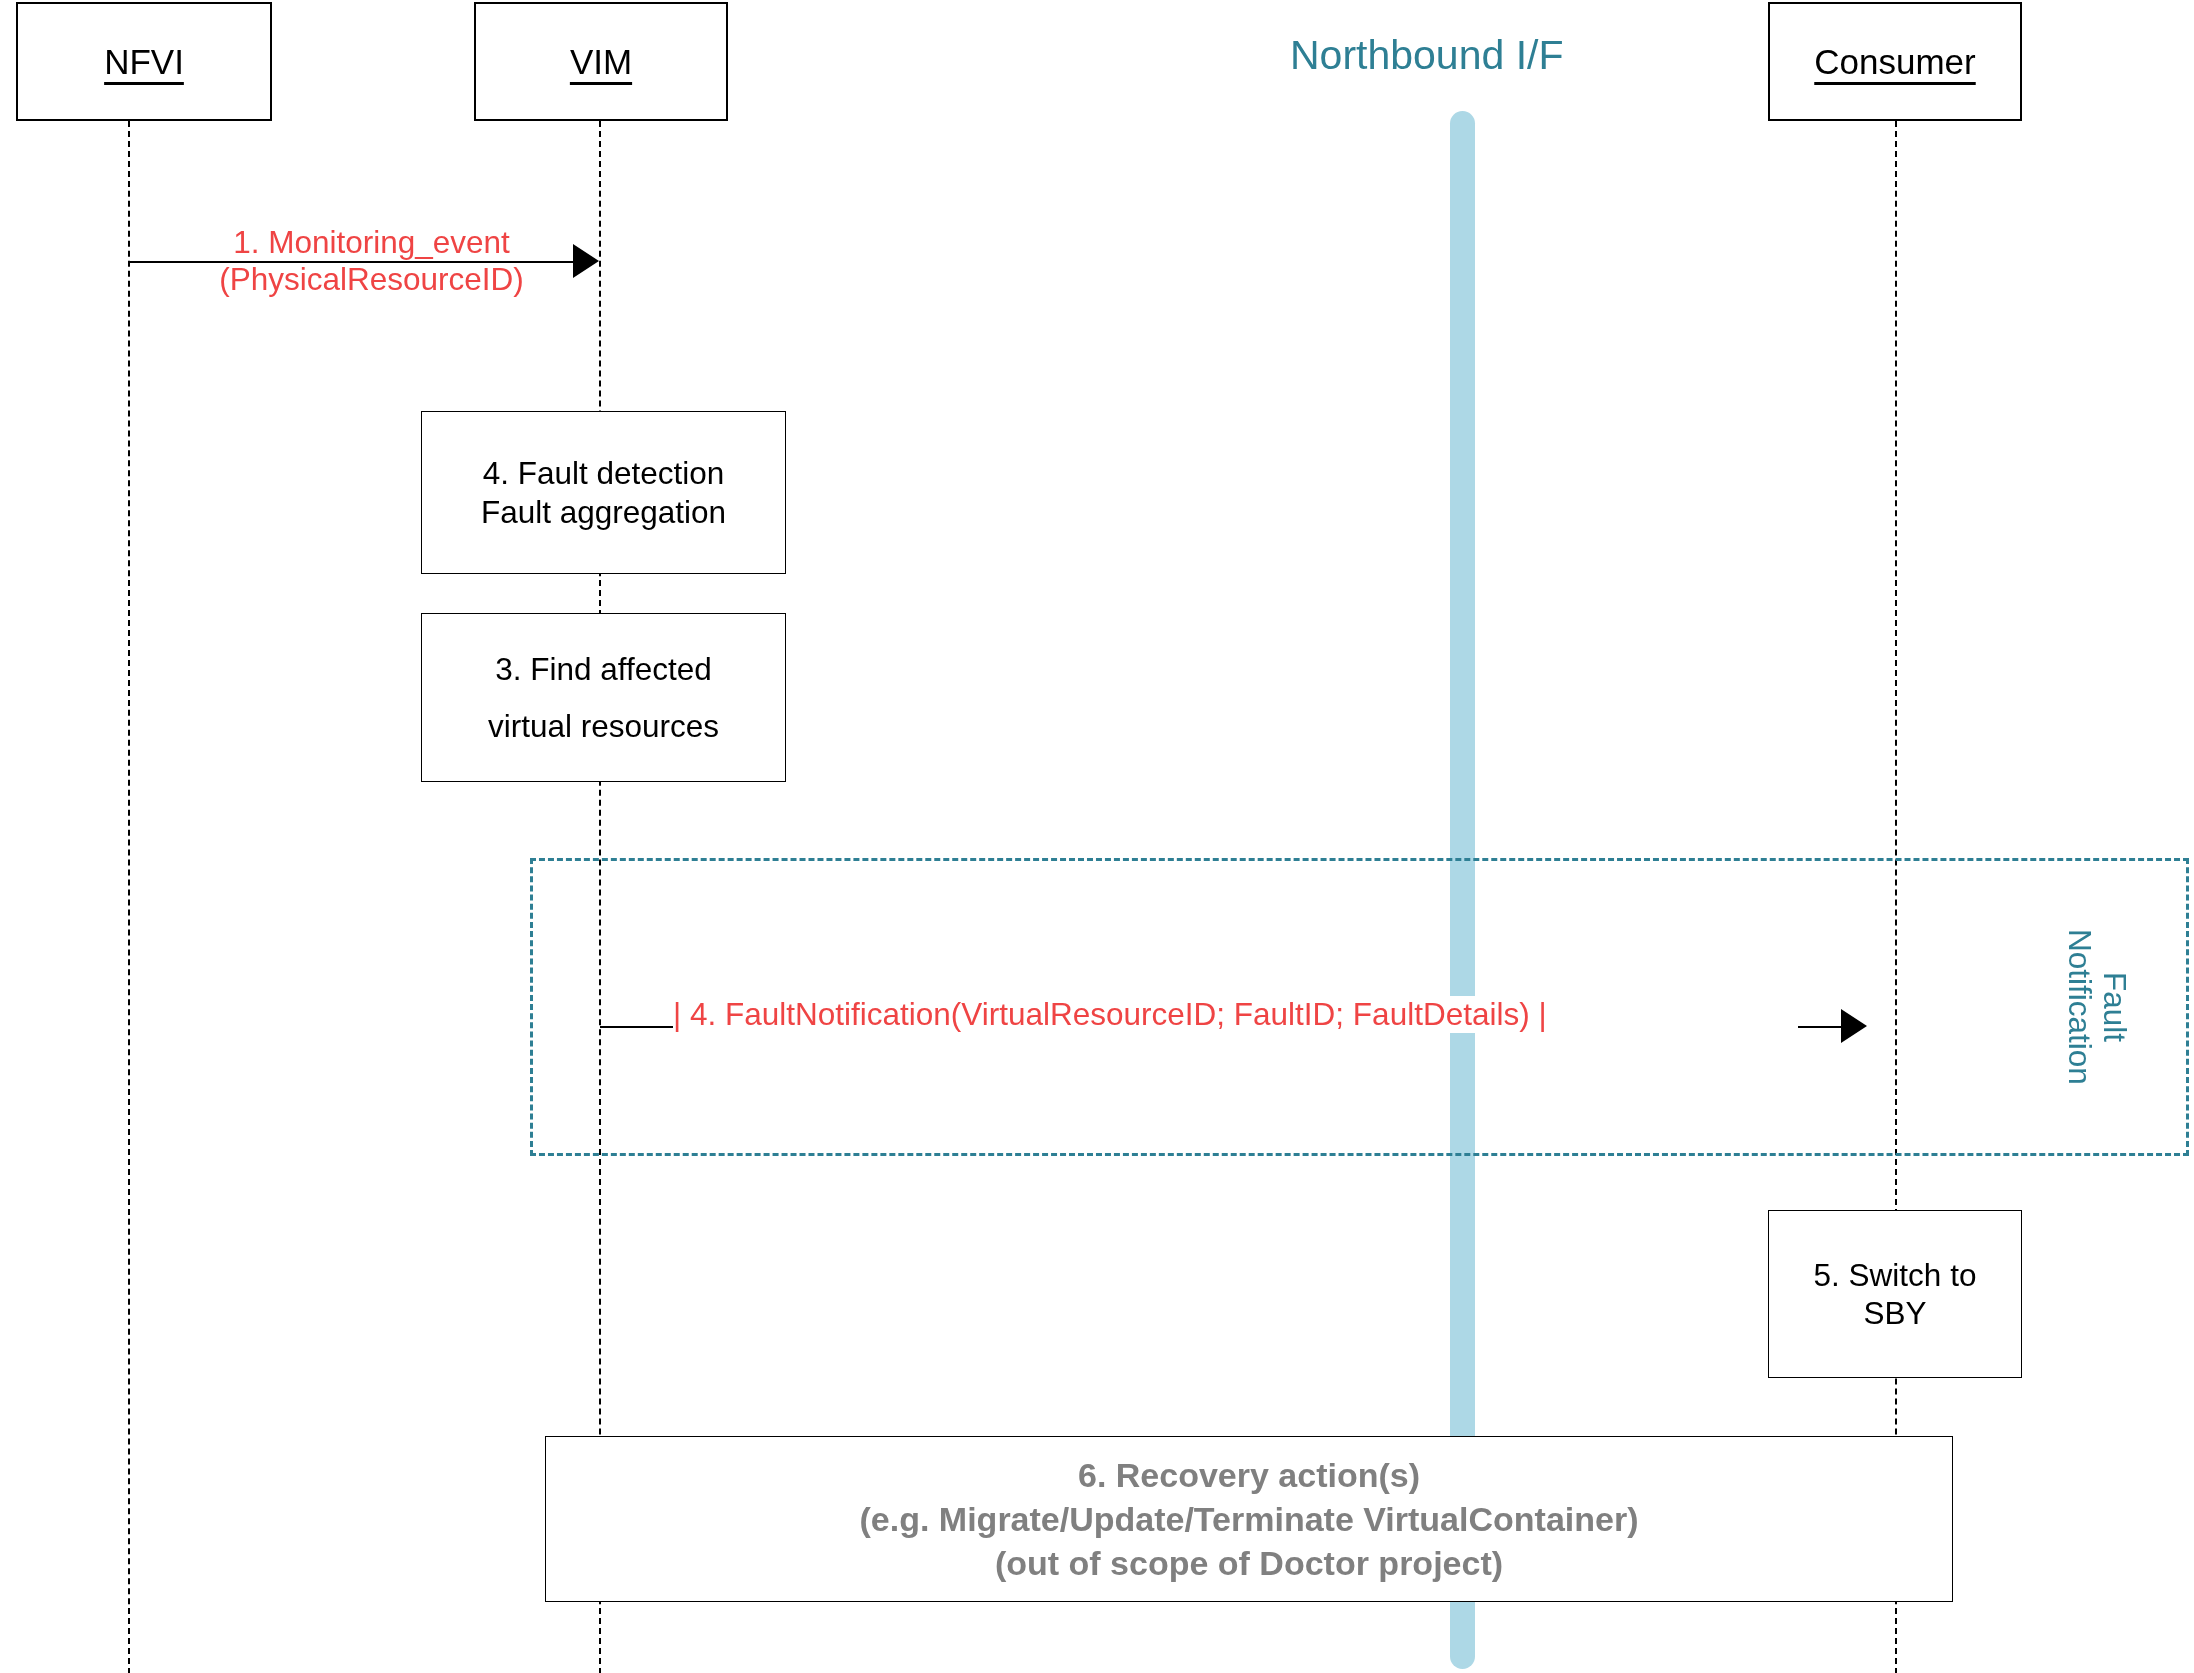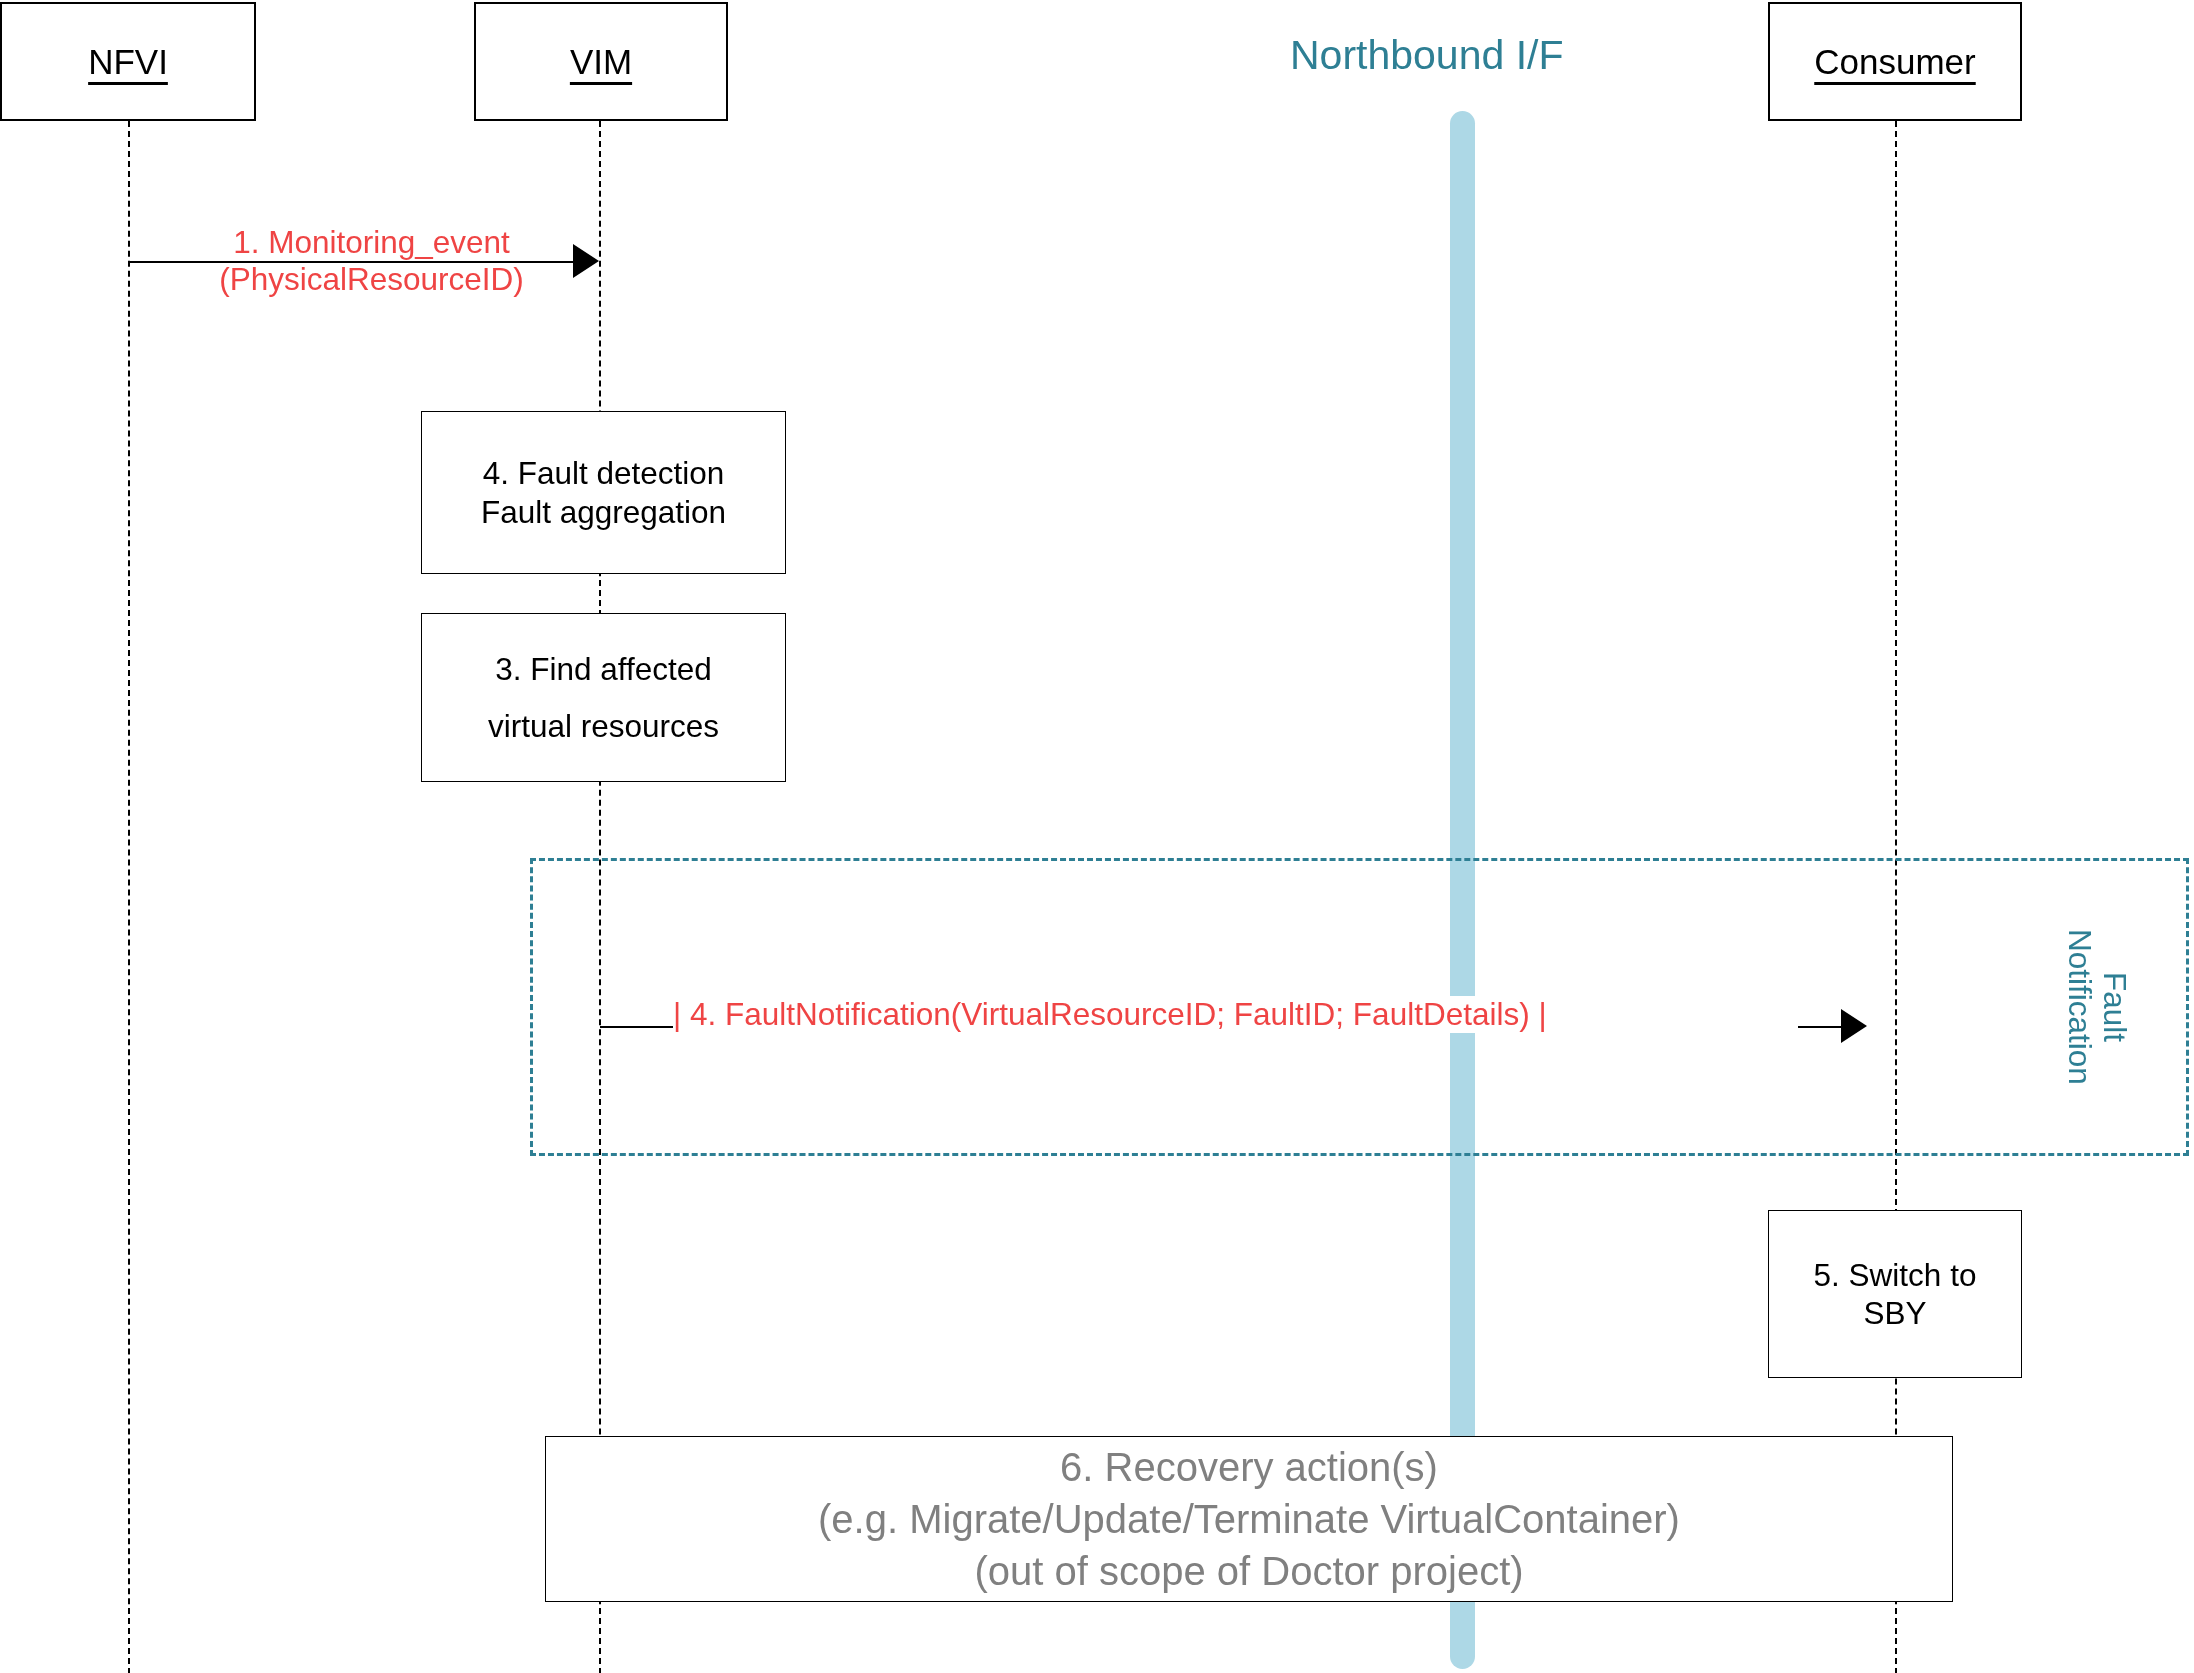--- a/index.html
+++ b/index.html
@@ -86,24 +86,25 @@
     border: 1.7px solid #000000;
     background: #ffffff;
     display: flex;
     flex-direction: column;
     align-items: center;
     justify-content: center;
     text-align: center;
     z-index: 6;
   }
   .recovery-box .line {
-    font-size: 40px;
+    font-size: 34px;
     color: #808080;
     line-height: 1.30;
     white-space: nowrap;
+    font-weight: bold;
   }
 
   
   .msg-line {
     position: absolute;
     height: 0;
     border-top: 2.3px solid #000000;
     z-index: 4;
   }
   .msg-head {
@@ -150,21 +151,21 @@
 <body>
 
 <div id="canvas">
 
   <div class="lifeline" style="left:128px; top:121px; height:1553px;"></div>
   <div class="lifeline" style="left:599px; top:121px; height:1553px;"></div>
   <div class="lifeline" style="left:1895px; top:121px; height:1553px;"></div>
 
   <div class="nb-bar" style="left:1450px; top:111px; width:25px; height:1558px;"></div>
 
-  <div class="participant-box" style="left:0; top:1.7px; width:256px; height:119px;">
+  <div class="participant-box" style="left:16px; top:1.7px; width:256px; height:119px;">
     <span class="participant-label">NFVI</span>
   </div>
 
   <div class="participant-box" style="left:474px; top:1.7px; width:254px; height:119px;">
     <span class="participant-label">VIM</span>
   </div>
 
   <div class="participant-box" style="left:1768px; top:1.7px; width:254px; height:119px;">
     <span class="participant-label">Consumer</span>
   </div>

